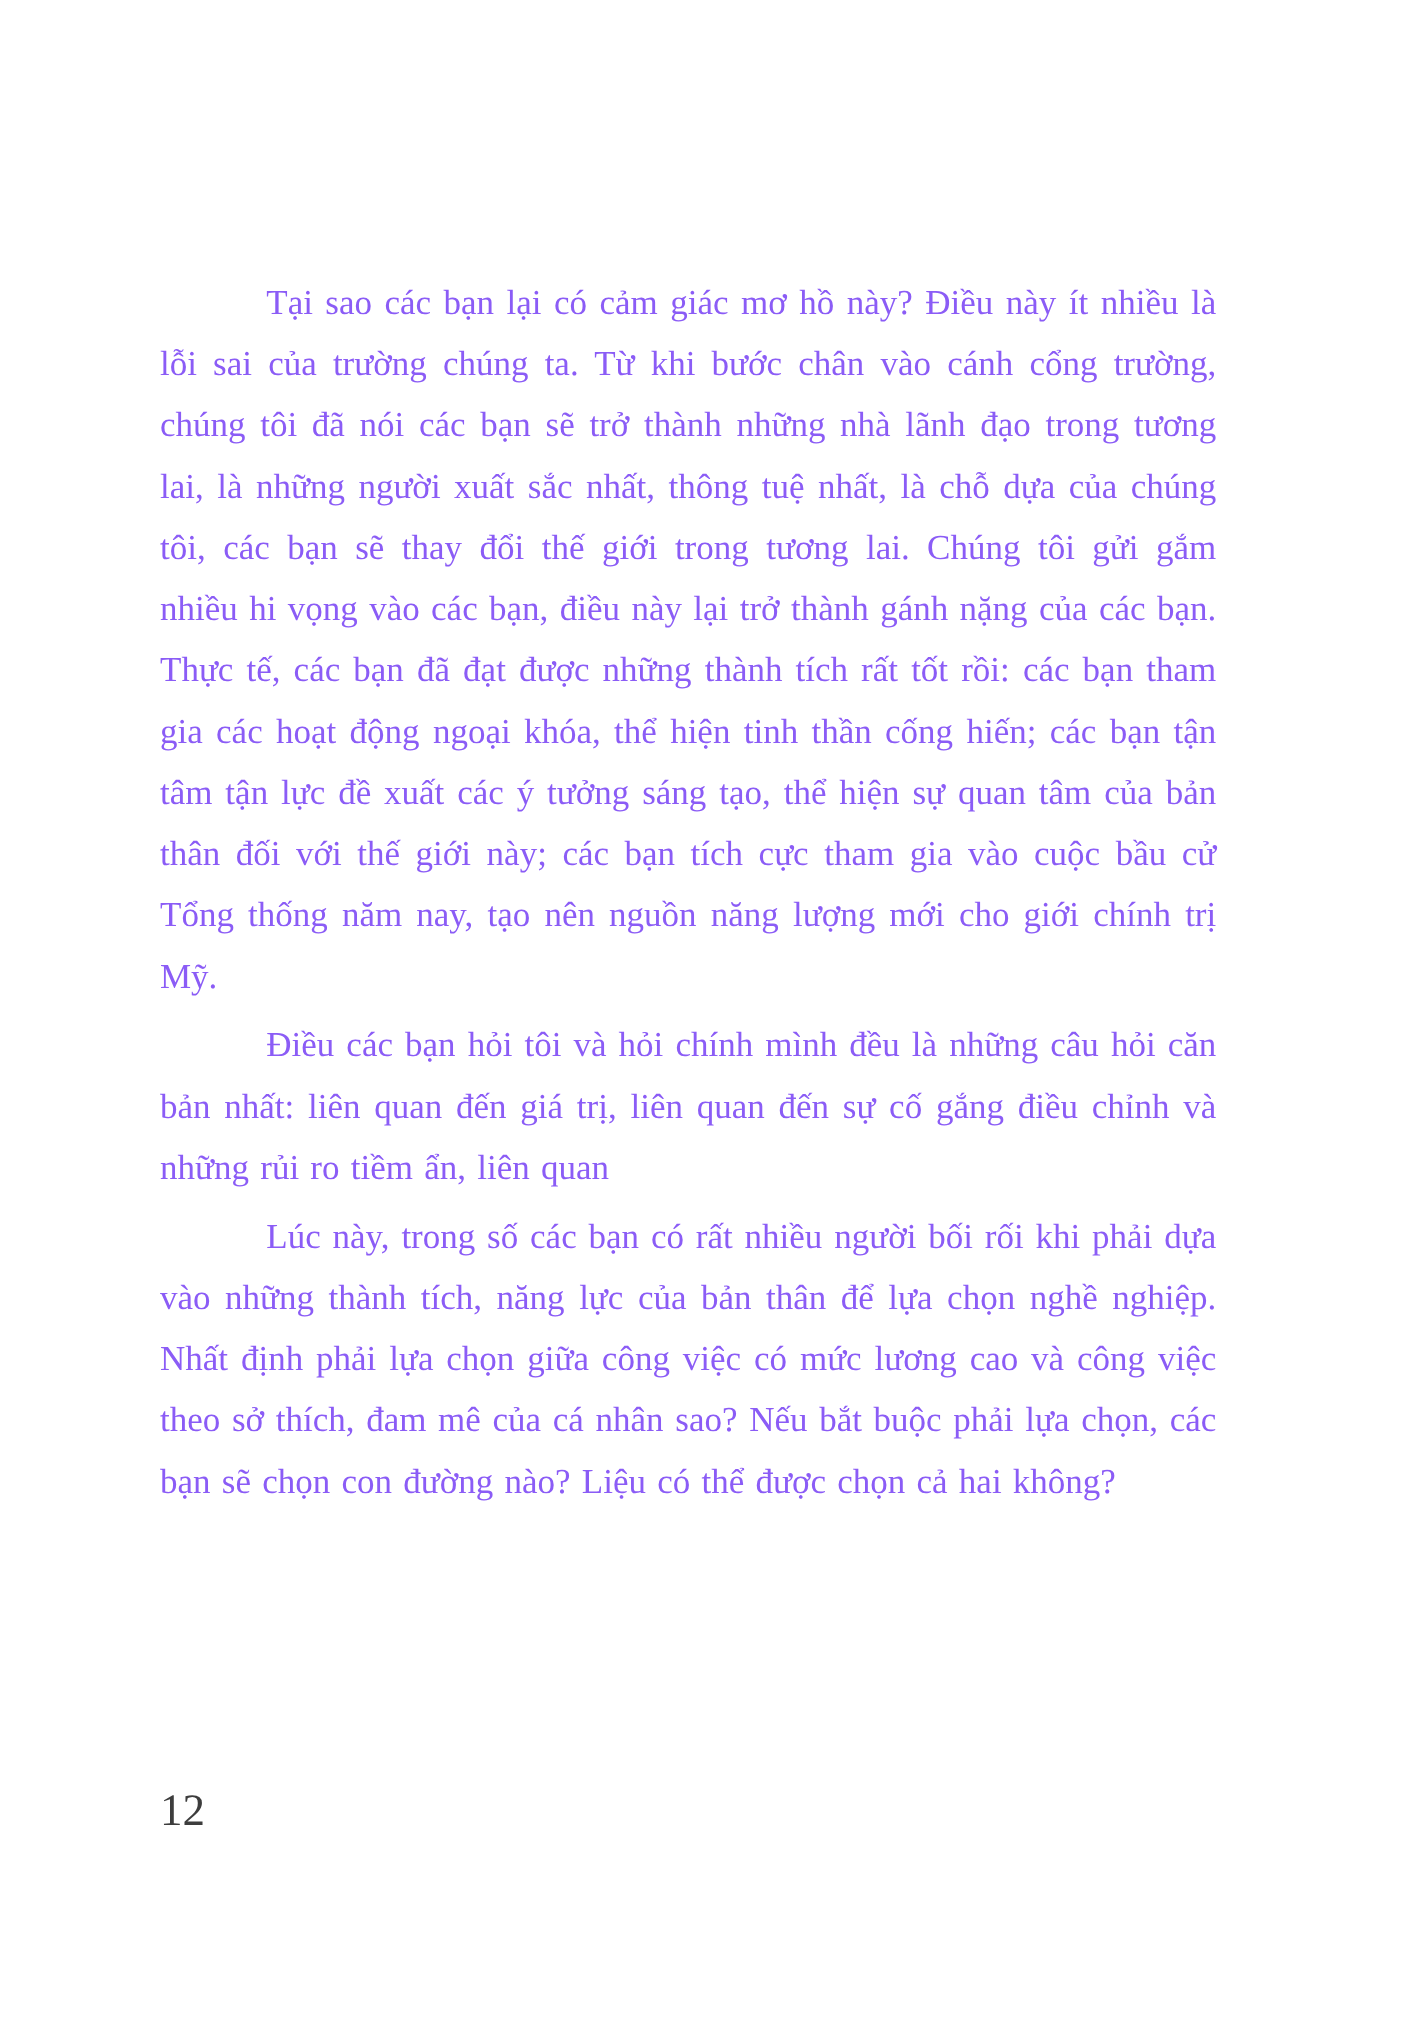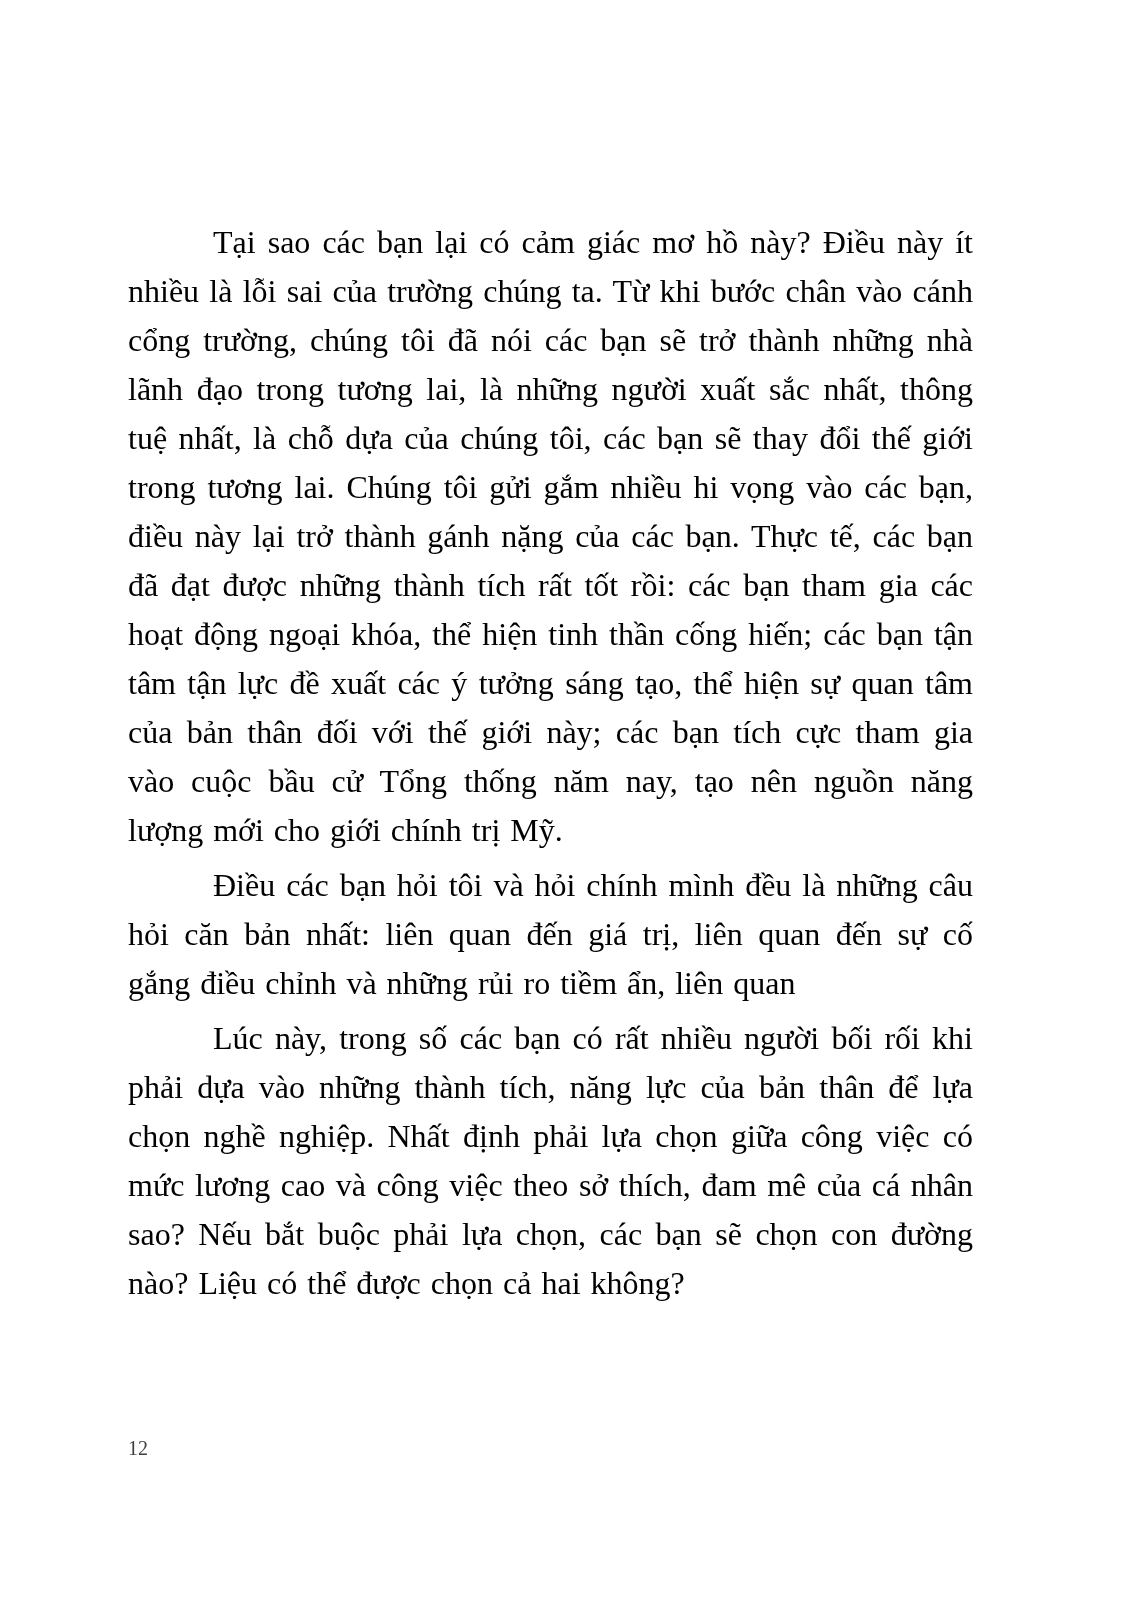--- a/index.html
+++ b/index.html
@@ -21,34 +21,34 @@
   }
 
   .text-block {
     position: absolute;
     left: 128px;
     top: 218px;
     width: 845px;
   }
 
   .text-block p {
-    font-size: 32px;
+    font-size: 28px;
     line-height: 49px;
     text-align: justify;
     text-indent: 85px;
-    color: #000000;
+    color: #8b5cf6;
     word-spacing: 2px;
     margin-bottom: 6px;
   }
 
   .page-number {
     position: absolute;
     left: 128px;
     top: 1424px;
-    font-size: 20px;
+    font-size: 36px;
     line-height: 49px;
     color: #3d3d3d;
   }
 </style>
 </head>
 <body>
 
 <div class="book-page">
 
   <div class="text-block">

